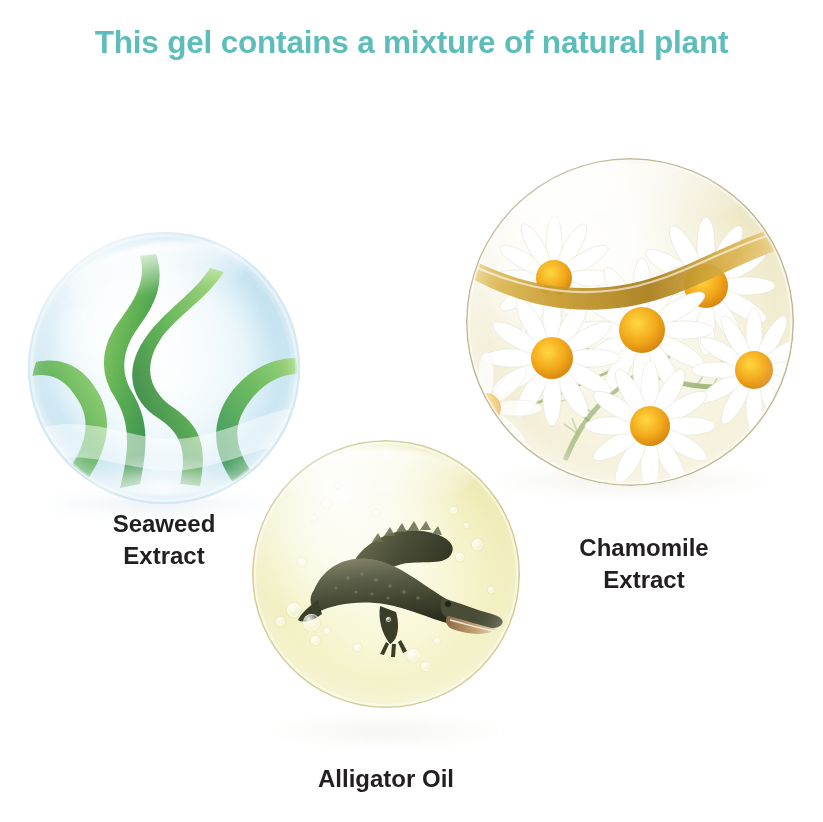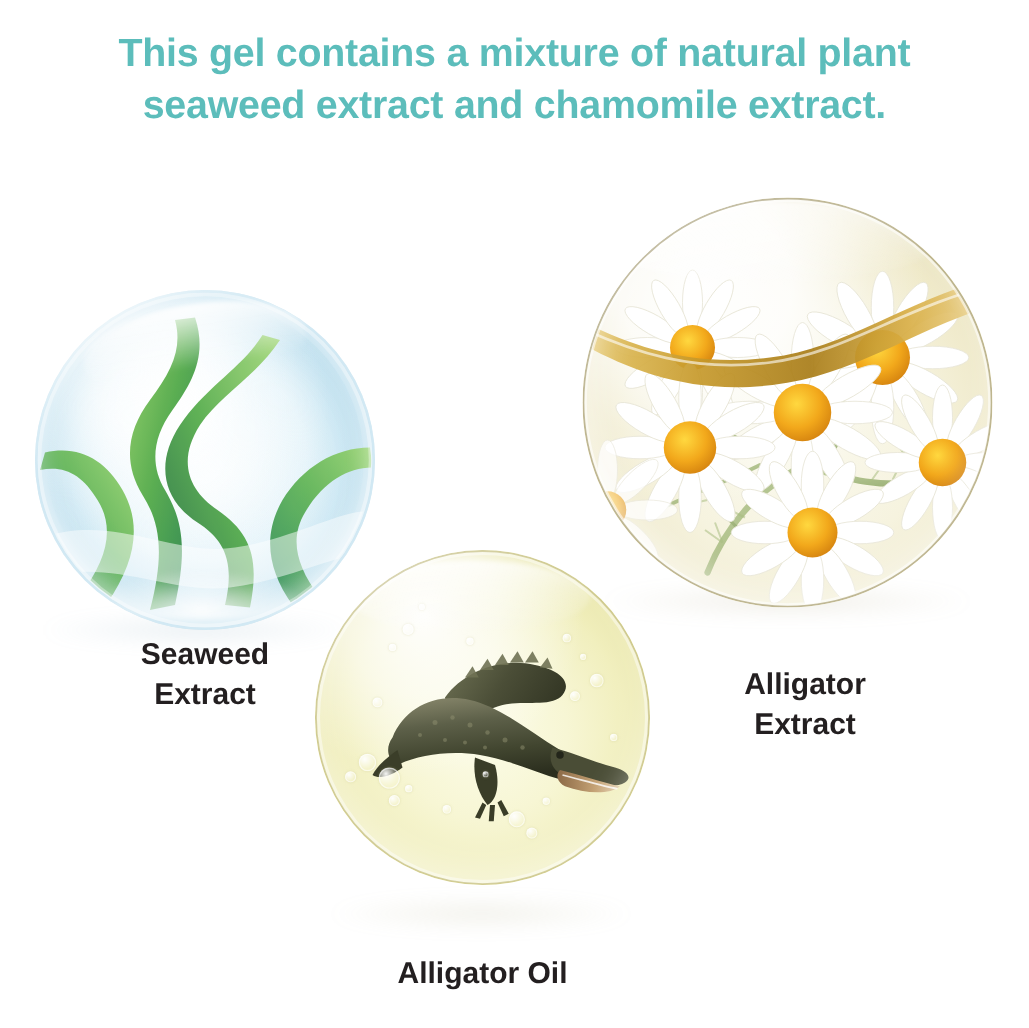--- a/index.html
+++ b/index.html
@@ -161,21 +161,20 @@
   #label-chamomile { left: 494px; top: 532px; width: 300px; }
   #label-alligator { left: 246px; top: 763px; width: 280px; }
 </style>
 </head>
 <body>
 
 <div id="stage">
 
   <div class="headline">
     <span class="hl-line">This gel contains a mixture of natural plant</span>
-    <span class="hl-line">seaweed extract and chamomile extract.</span>
   </div>
 
   <div class="orb-shadow" id="orb-seaweed-shadow"></div>
   <div class="orb-wrap" id="orb-seaweed-wrap">
     <div class="orb" id="orb-seaweed">
       <div class="inner-glass"></div>
       <svg class="weed-svg" viewBox="0 0 272 272">
         <defs>
           <linearGradient id="wg1" x1="0" y1="0" x2="1" y2="1">
             <stop offset="0%" stop-color="#8fce62"></stop>
@@ -393,21 +392,21 @@
           <path d="M-6 96 C40 120 88 136 150 128 C214 120 260 80 336 62 L336 84
                    C266 104 220 142 152 150 C86 158 36 138 -6 114 Z" fill="url(#liqg)" opacity="0.92"></path>
           <path d="M-6 102 C40 124 90 140 150 132 C212 124 258 86 336 68" fill="none" stroke="#ffffff" stroke-width="2.2" opacity="0.6"></path>
         </g>
       </svg>
       <div class="glass-top"></div>
       <div class="glass-rim"></div>
       <div class="rim-dark"></div>
     </div>
   </div>
-  <div class="orb-label" id="label-chamomile">Alligator
+  <div class="orb-label" id="label-chamomile">Chamomile
 Extract</div>
 
   <div class="orb-shadow" id="orb-alligator-shadow"></div>
   <div class="orb-wrap" id="orb-alligator-wrap">
     <div class="orb" id="orb-alligator">
       <svg class="weed-svg" viewBox="0 0 268 268">
         <defs>
           <linearGradient id="gatorBody" x1="0" y1="0" x2="0.3" y2="1">
             <stop offset="0%" stop-color="#8b8a6e"></stop>
             <stop offset="35%" stop-color="#5d6049"></stop>

